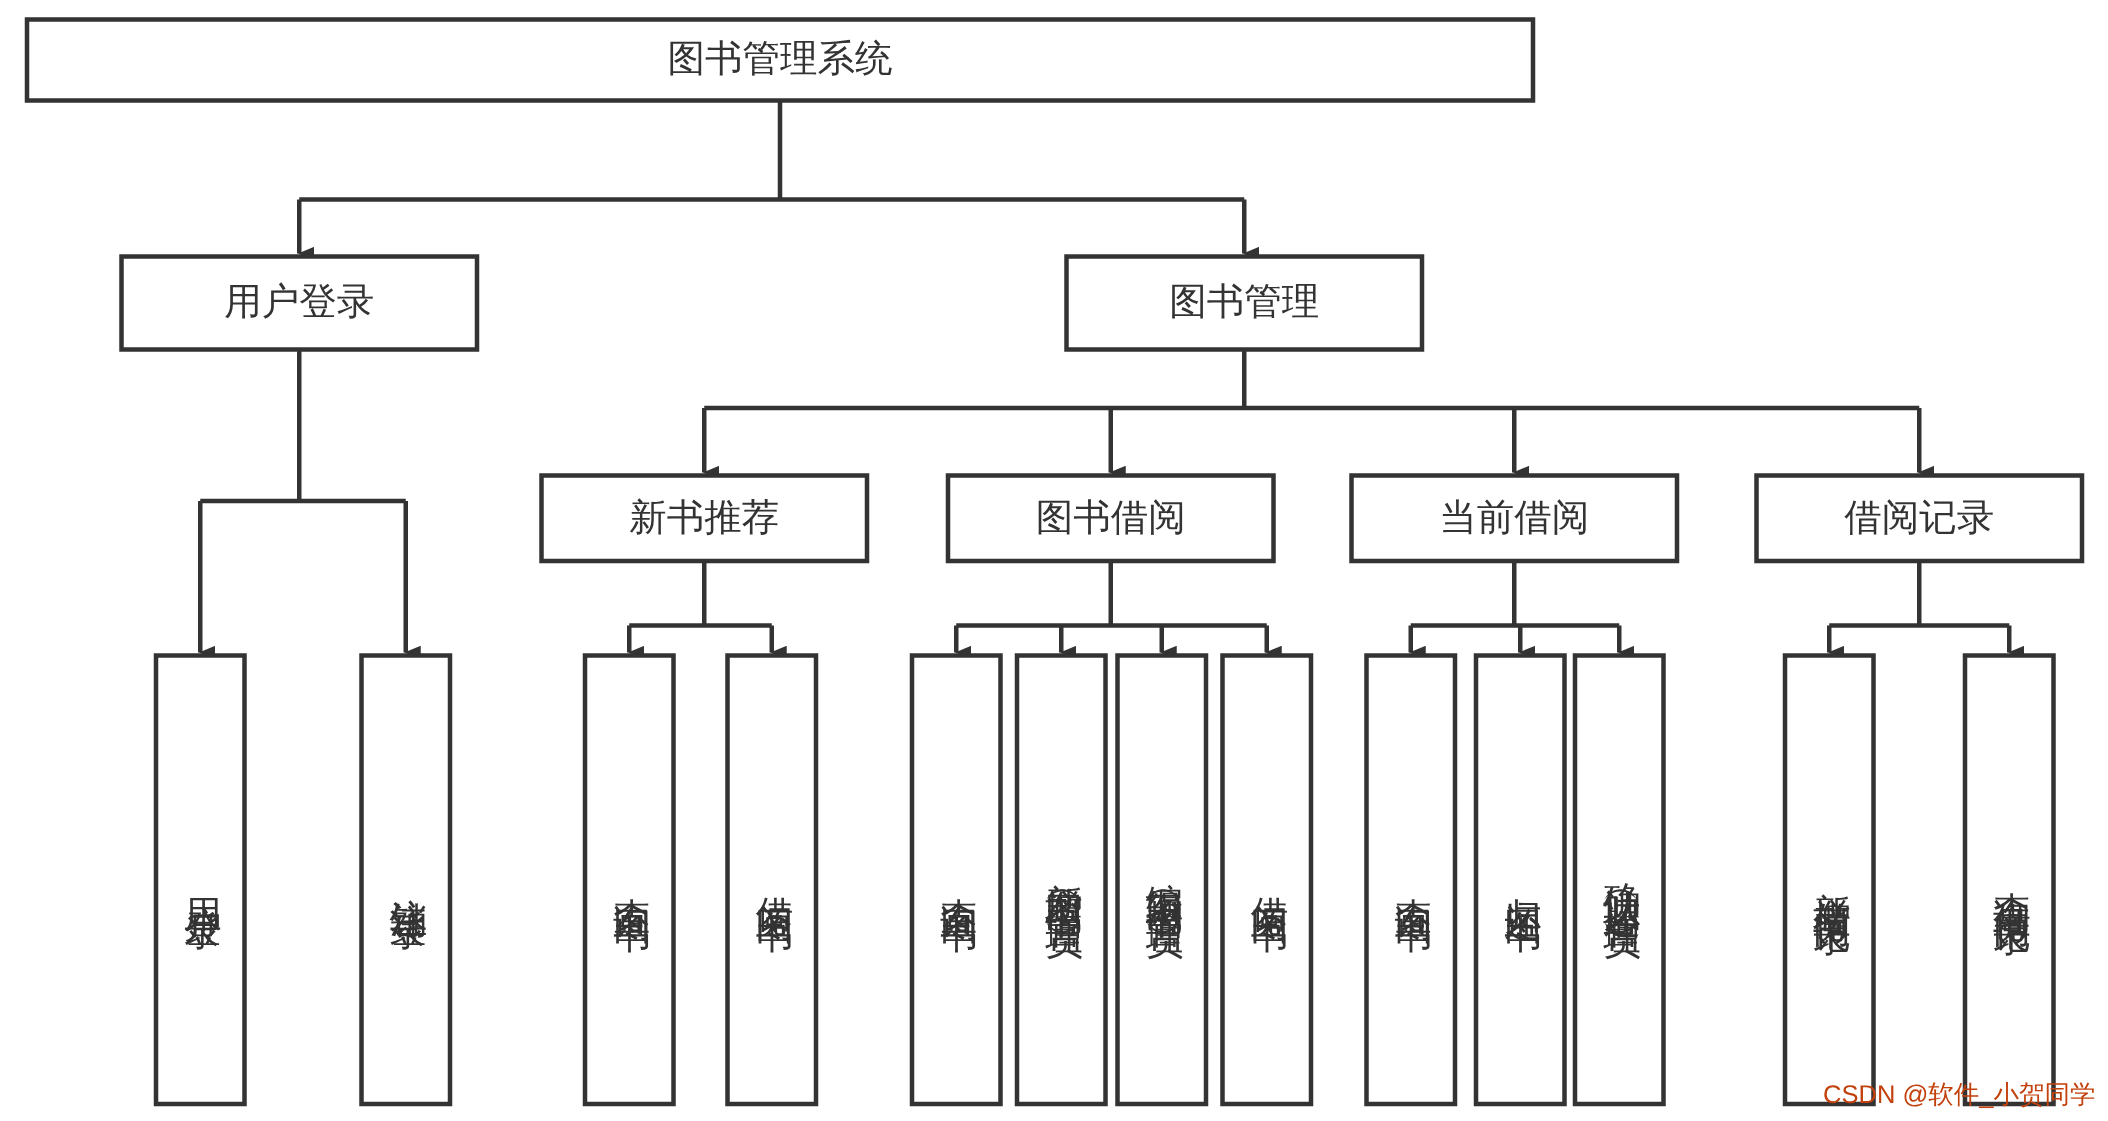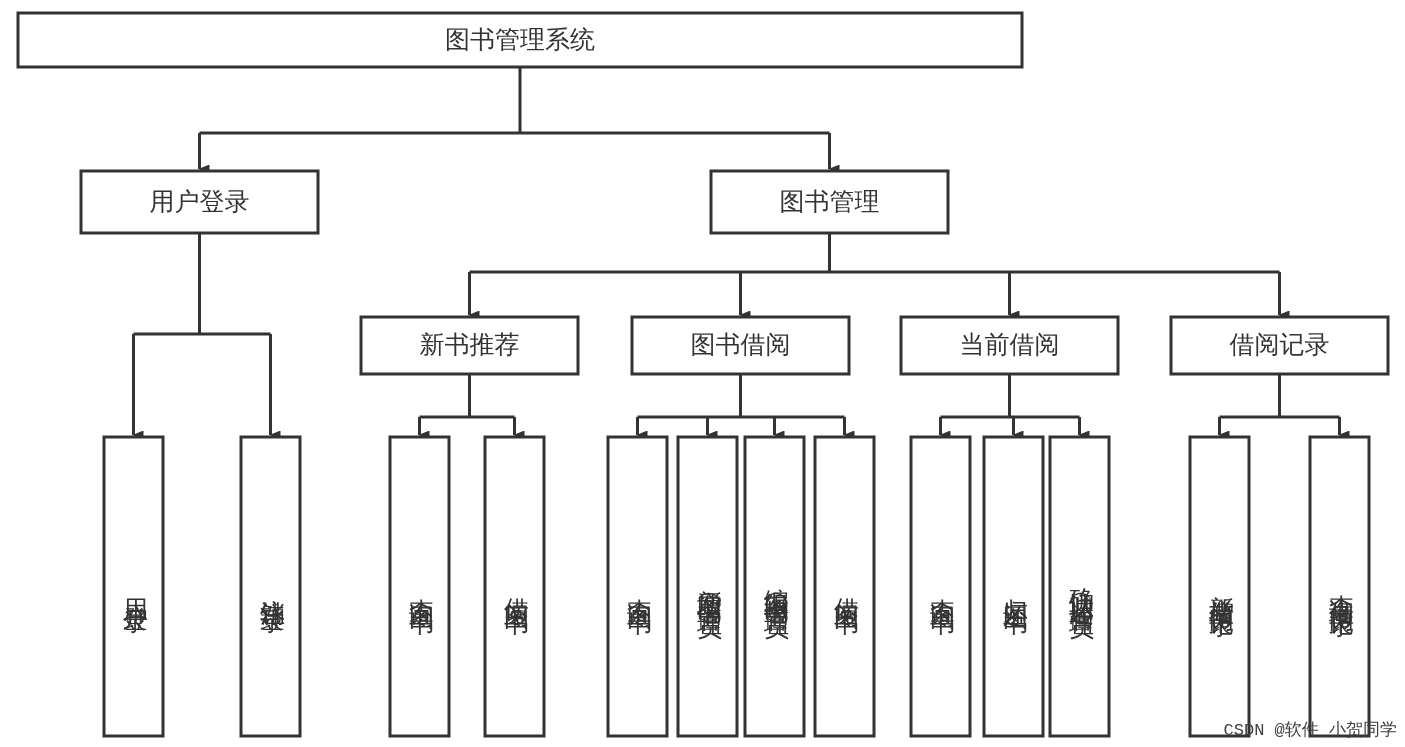--- a/index.html
+++ b/index.html
@@ -19,22 +19,22 @@
     fill:#333333;font-family:"Liberation Sans","DejaVu Sans",sans-serif;
     font-size:25px;text-anchor:middle;
     writing-mode:vertical-rl;
     letter-spacing:4px;
   }
   .edge{
     stroke:#333333;stroke-width:3;fill:none;
   }
   .watermark{
     position:absolute;right:8px;bottom:6px;
-    font-family:Liberation Mono, monospace;
-    font-size:17px;color:#404040;white-space:nowrap;
+    font-family:Liberation Sans, sans-serif;
+    font-size:17px;color:#c2410c;white-space:nowrap;
     user-select:none;pointer-events:none;
   }
 </style>
 </head>
 <body>
 
 <svg id="canvas" viewBox="0 0 1405 747">
   <defs>
     <marker id="arrowhead" markerWidth="9" markerHeight="11" refX="4.5" refY="10" orient="auto" markerUnits="userSpaceOnUse">
       <path d="M0,0 L9,0 L4.5,11 Z" fill="#333333"></path>

